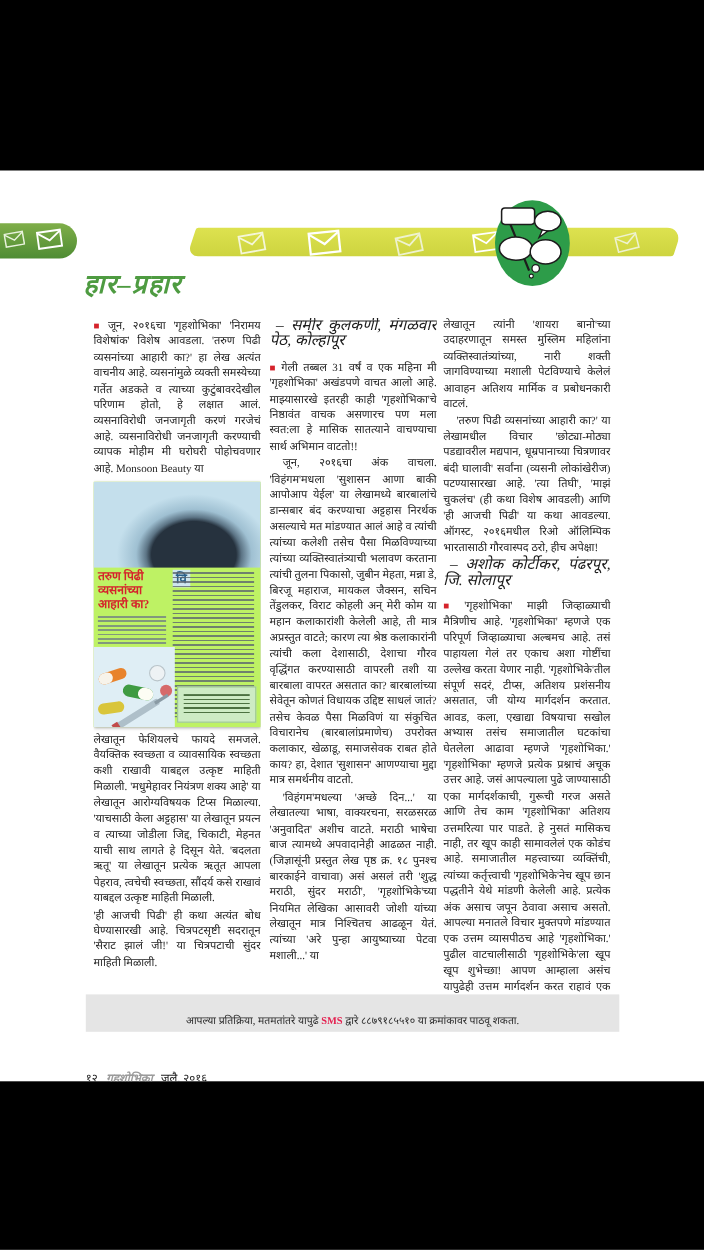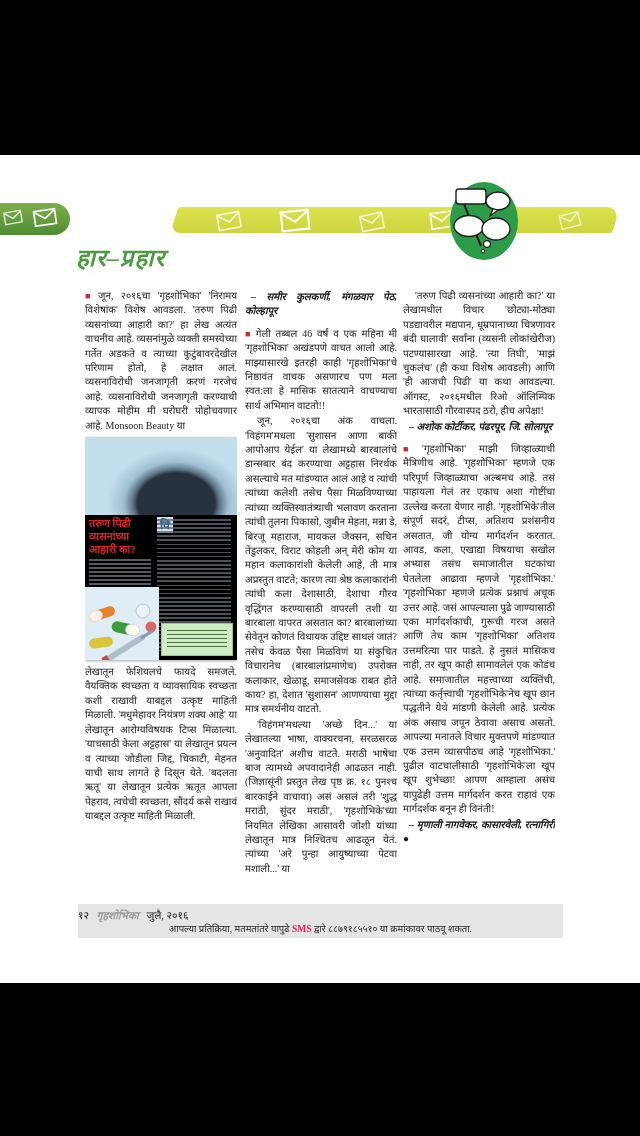--- a/index.html
+++ b/index.html
@@ -19,46 +19,46 @@
   .env svg{width:100%;height:100%;}
   .bubble-logo{position:absolute;left:447px;top:25px;width:74px;height:82px;}
 
   
   .col{position:absolute;top:134px;width:152px;height:636px;overflow:hidden;
     font-size:10px;line-height:14.4px;color:#1c1c1c;text-align:justify;}
   .col1{left:85px;} .col2{left:245px;} .col3{left:403px;}
   .col p{margin:0 0 1px 0;}
   .indent{text-indent:12px;}
   .bullet{color:#d5232b;font-size:9px;margin-right:3px;}
-  .sig{font-weight:bold;font-style:italic;font-size:10px;text-indent:6px;margin:1px 0 8px 0 !important;}
+  .sig{font-weight:normal;font-style:italic;font-size:14px;text-indent:6px;margin:1px 0 8px 0 !important;}
 
   
   .clip{position:relative;width:152px;height:223px;margin:4px 0 5px 0;
-    background:#000000;box-shadow:0 1px 3px rgba(0,0,0,.35);overflow:hidden;}
+    background:#bef264;box-shadow:0 1px 3px rgba(0,0,0,.35);overflow:hidden;}
   .clip-photo{position:absolute;left:0;top:0;width:152px;height:78px;
     background:radial-gradient(ellipse 70px 55px at 60% 85%,#26323e 0 55%,#5d7586 62%,#9fc0d2 75%,#c4dfec 100%);}
   .clip-title{position:absolute;left:4px;top:80px;width:62px;color:#d5232b;
     font-weight:bold;font-size:11px;line-height:13px;}
   .clip-smalltext{position:absolute;background:repeating-linear-gradient(#6d7a86 0 1.6px,transparent 1.6px 4px);opacity:.75;}
   .clip-right{position:absolute;left:72px;top:82px;width:74px;height:132px;
     background:repeating-linear-gradient(#5c6670 0 1.6px,transparent 1.6px 4.1px);opacity:.8;}
   .clip-dropcap{position:absolute;left:72px;top:80px;width:16px;height:16px;background:#cfe6ef;
     color:#2a5f8a;font-weight:bold;font-size:12px;line-height:16px;text-align:center;}
   .clip-greenbox{position:absolute;left:76px;top:186px;width:70px;height:31px;background:#cdebc4;
     border:1px solid #9cc78e;}
   .clip-greenbox i{position:absolute;left:5px;right:5px;top:6px;height:18px;display:block;
     background:repeating-linear-gradient(#4c7141 0 1.4px,transparent 1.4px 4px);}
   .clip-pills{position:absolute;left:0;top:150px;width:74px;height:73px;}
 
   
   .sms-band{position:absolute;left:78px;top:749px;width:485px;height:34px;background:#e5e5e5;
     font-size:9.5px;line-height:15px;text-align:center;color:#2a2a2a;padding-top:18px;box-sizing:border-box;}
   .sms-red{color:#e41e4e;font-weight:bold;}
   .brand-red{color:#d5232b;font-weight:bold;}
-  .page-footer{position:absolute;left:78px;top:753px;font-size:10.5px;color:#222;}
+  .page-footer{position:absolute;left:78px;top:818px;font-size:10.5px;color:#222;}
   .page-footer .logo{font-style:italic;font-weight:bold;color:#9a9a9a;margin:0 5px;}
 </style>
 </head>
 <body>
 
 <div class="stage">
   <div class="page">
 
     <div class="band-dark">
       <div class="env" style="left:3px;top:6px;width:20px;height:17px;">
@@ -169,30 +169,32 @@
             <g transform="rotate(-32 40 60)">
               <rect x="18" y="58" width="44" height="6" rx="2" fill="#aebfc9"></rect>
               <rect x="58" y="59.5" width="14" height="3" fill="#8a9aa4"></rect>
               <rect x="14" y="57" width="6" height="8" fill="#c24b4b"></rect>
             </g>
           </svg>
         </div>
       </div>
 
       <p>लेखातून फेशियलचे फायदे समजले. वैयक्तिक स्वच्छता व व्यावसायिक स्वच्छता कशी राखावी याबद्दल उत्कृष्ट माहिती मिळाली. 'मधुमेहावर नियंत्रण शक्य आहे' या लेखातून आरोग्यविषयक टिप्स मिळाल्या. 'याचसाठी केला अट्टहास' या लेखातून प्रयत्न व त्याच्या जोडीला जिद्द, चिकाटी, मेहनत याची साथ लागते हे दिसून येते. 'बदलता ऋतू' या लेखातून प्रत्येक ऋतूत आपला पेहराव, त्वचेची स्वच्छता, सौंदर्य कसे राखावं याबद्दल उत्कृष्ट माहिती मिळाली.</p>
+      <p>'ही आजची पिढी' ही कथा अत्यंत बोध घेण्यासारखी आहे. चित्रपटसृष्टी सदरातून 'सैराट झालं जी!' या चित्रपटाची सुंदर माहिती मिळाली.</p>
     </div>
 
     <div class="col col2">
       <p class="sig">– समीर कुलकर्णी, मंगळवार पेठ, कोल्हापूर</p>
-      <p><span class="bullet">■</span><span>गेली तब्बल 46 वर्षं व एक महिना मी 'गृहशोभिका' अखंडपणे वाचत आलो आहे. माझ्यासारखे इतरही काही 'गृहशोभिका'चे निष्ठावंत वाचक असणारच पण मला स्वत:ला हे मासिक सातत्याने वाचण्याचा सार्थ अभिमान वाटतो!!</span></p>
+      <p><span class="bullet">■</span><span>गेली तब्बल 31 वर्षं व एक महिना मी 'गृहशोभिका' अखंडपणे वाचत आलो आहे. माझ्यासारखे इतरही काही 'गृहशोभिका'चे निष्ठावंत वाचक असणारच पण मला स्वत:ला हे मासिक सातत्याने वाचण्याचा सार्थ अभिमान वाटतो!!</span></p>
       <p class="indent">जून, २०१६चा अंक वाचला. 'विहंगम'मधला 'सुशासन आणा बाकी आपोआप येईल' या लेखामध्ये बारबालांचे डान्सबार बंद करण्याचा अट्टहास निरर्थक असल्याचे मत मांडण्यात आलं आहे व त्यांची त्यांच्या कलेशी तसेच पैसा मिळविण्याच्या त्यांच्या व्यक्तिस्वातंत्र्याची भलावण करताना त्यांची तुलना पिकासो, जुबीन मेहता, मन्ना डे, बिरजू महाराज, मायकल जैक्सन, सचिन तेंडुलकर, विराट कोहली अन् मेरी कोम या महान कलाकारांशी केलेली आहे, ती मात्र अप्रस्तुत वाटते; कारण त्या श्रेष्ठ कलाकारांनी त्यांची कला देशासाठी, देशाचा गौरव वृद्धिंगत करण्यासाठी वापरली तशी या बारबाला वापरत असतात का? बारबालांच्या सेवेतून कोणतं विधायक उद्दिष्ट साधलं जातं? तसेच केवळ पैसा मिळविणं या संकुचित विचारानेच (बारबालांप्रमाणेच) उपरोक्त कलाकार, खेळाडू, समाजसेवक राबत होते काय? हा, देशात 'सुशासन' आणण्याचा मुद्दा मात्र समर्थनीय वाटतो.</p>
       <p class="indent">'विहंगम'मधल्या 'अच्छे दिन...' या लेखातल्या भाषा, वाक्यरचना, सरळसरळ 'अनुवादित' अशीच वाटते. मराठी भाषेचा बाज त्यामध्ये अपवादानेही आढळत नाही. (जिज्ञासूंनी प्रस्तुत लेख पृष्ठ क्र. १८ पुनश्च बारकाईने वाचावा) असं असलं तरी 'शुद्ध मराठी, सुंदर मराठी', 'गृहशोभिके'च्या नियमित लेखिका आसावरी जोशी यांच्या लेखातून मात्र निश्चितच आढळून येतं. त्यांच्या 'अरे पुन्हा आयुष्याच्या पेटवा मशाली...' या</p>
     </div>
 
     <div class="col col3">
+      <p>लेखातून त्यांनी 'शायरा बानो'च्या उदाहरणातून समस्त मुस्लिम महिलांना व्यक्तिस्वातंत्र्यांच्या, नारी शक्ती जागविण्याच्या मशाली पेटविण्याचे केलेलं आवाहन अतिशय मार्मिक व प्रबोधनकारी वाटलं.</p>
       <p class="indent">'तरुण पिढी व्यसनांच्या आहारी का?' या लेखामधील विचार 'छोट्या-मोठ्या पडद्यावरील मद्यपान, धूम्रपानाच्या चित्रणावर बंदी घालावी' सर्वांना (व्यसनी लोकांखेरीज) पटण्यासारखा आहे. 'त्या तिघी', 'माझं चुकलंच' (ही कथा विशेष आवडली) आणि 'ही आजची पिढी' या कथा आवडल्या. ऑगस्ट, २०१६मधील रिओ ऑलिम्पिक भारतासाठी गौरवास्पद ठरो, हीच अपेक्षा!</p>
       <p class="sig">– अशोक कोर्टीकर, पंढरपूर, जि. सोलापूर</p>
       <p><span class="bullet">■</span><span>'गृहशोभिका' माझी जिव्हाळ्याची मैत्रिणीच आहे. 'गृहशोभिका' म्हणजे एक परिपूर्ण जिव्हाळ्याचा अल्बमच आहे. तसं पाहायला गेलं तर एकाच अशा गोष्टींचा उल्लेख करता येणार नाही. 'गृहशोभिके'तील संपूर्ण सदरं, टीप्स, अतिशय प्रशंसनीय असतात, जी योग्य मार्गदर्शन करतात. आवड, कला, एखाद्या विषयाचा सखोल अभ्यास तसंच समाजातील घटकांचा घेतलेला आढावा म्हणजे 'गृहशोभिका.' 'गृहशोभिका' म्हणजे प्रत्येक प्रश्नाचं अचूक उत्तर आहे. जसं आपल्याला पुढे जाण्यासाठी एका मार्गदर्शकाची, गुरूची गरज असते आणि तेच काम 'गृहशोभिका' अतिशय उत्तमरित्या पार पाडते. हे नुसतं मासिकच नाही, तर खूप काही सामावलेलं एक कोडंच आहे. समाजातील महत्त्वाच्या व्यक्तिंची, त्यांच्या कर्तृत्त्वाची 'गृहशोभिके'नेच खूप छान पद्धतीने येथे मांडणी केलेली आहे. प्रत्येक अंक असाच जपून ठेवावा असाच असतो. आपल्या मनातले विचार मुक्तपणे मांडण्यात एक उत्तम व्यासपीठच आहे 'गृहशोभिका.' पुढील वाटचालीसाठी 'गृहशोभिके'ला खूप खूप शुभेच्छा! आपण आम्हाला असंच यापुढेही उत्तम मार्गदर्शन करत राहावं एक मार्गदर्शक बनून ही विनंती!</span></p>
       <p class="sig">– मृणाली नागवेकर, कासारवेली, रत्नागिरी ●</p>
     </div>
 
     <div class="sms-band">
       <div><span>आपल्या प्रतिक्रिया, मतमतांतरे यापुढे </span><span class="sms-red">SMS</span><span> द्वारे ८८७९१८५५१० या क्रमांकावर पाठवू शकता.</span></div>
     </div>
 

